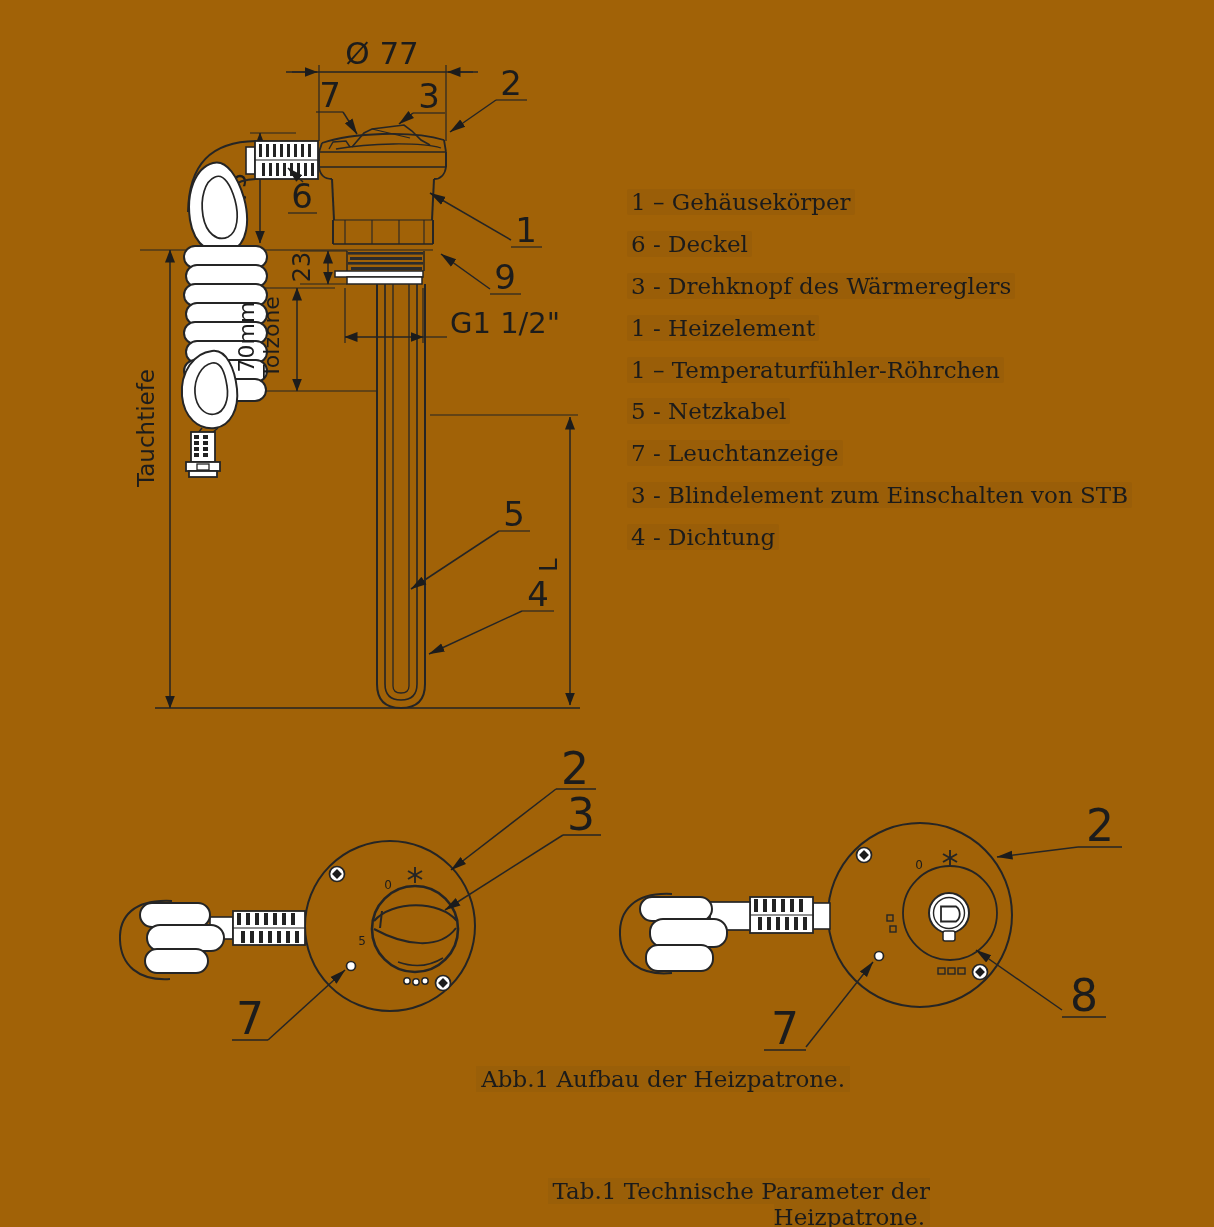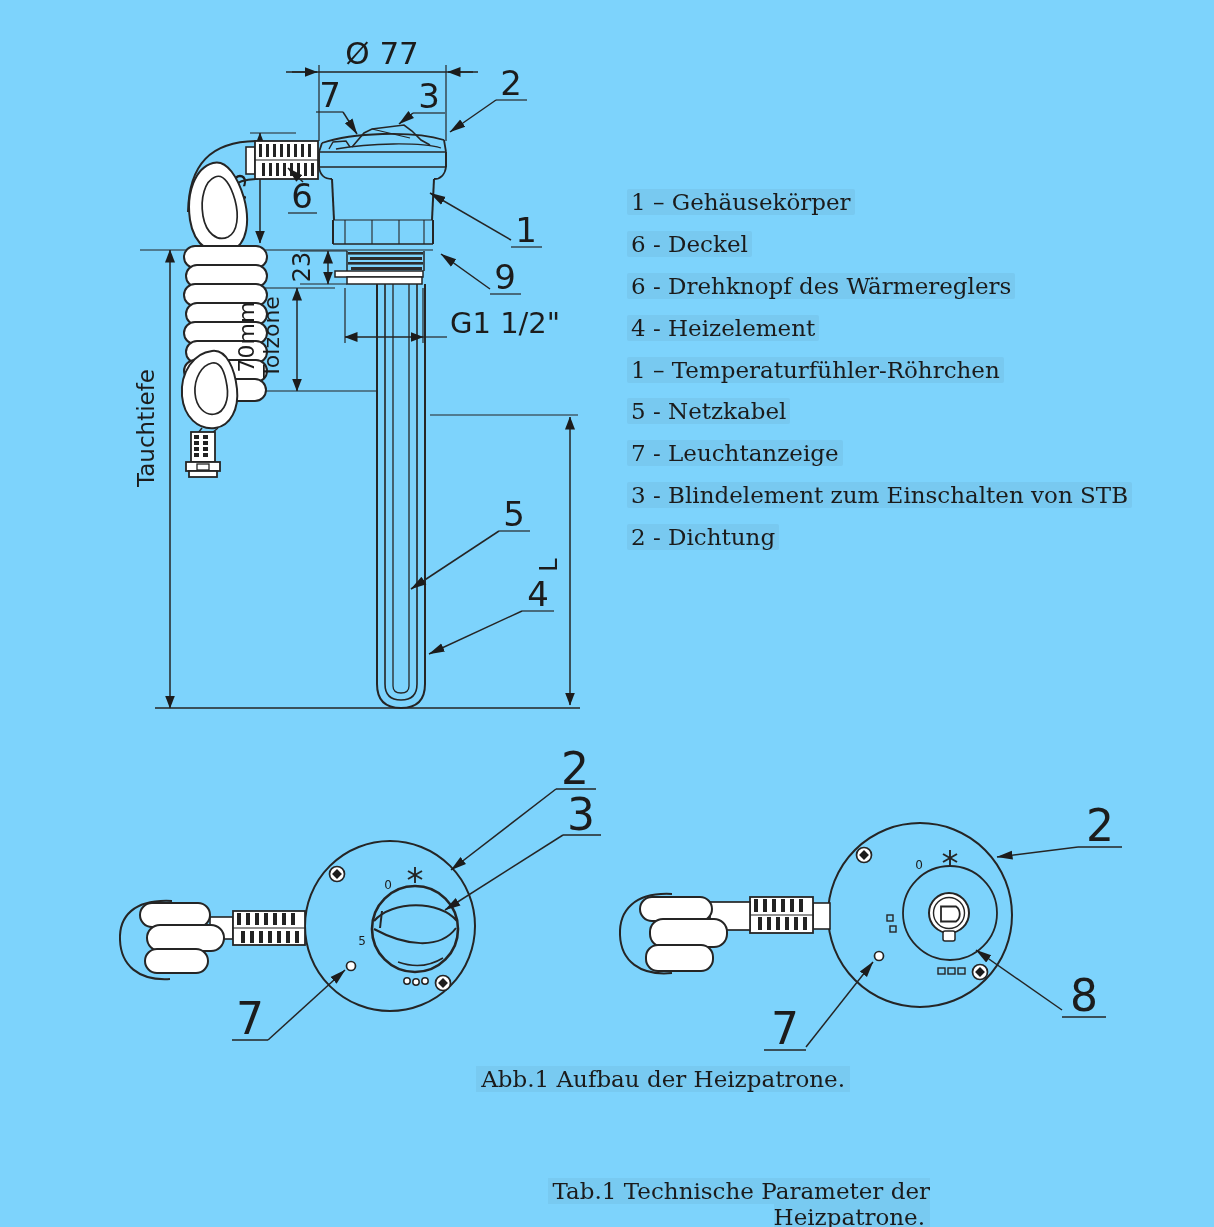--- a/index.html
+++ b/index.html
@@ -1,16 +1,16 @@
 <!DOCTYPE html>
 <html><head>
 <meta charset="utf-8">
 <style>
   html,body{margin:0;padding:0;background:#fff;}
-  .page{position:relative;width:1214px;height:1227px;background:#7dd3fc;overflow:hidden;
+  .page{position:relative;width:1214px;height:1227px;background:#a16207;overflow:hidden;
         font-family:"DejaVu Serif","Liberation Serif",serif;color:#1b1b1b;}
   svg{position:absolute;left:0;top:0;}
   svg text{font-family:"DejaVu Sans","Liberation Sans",sans-serif;fill:#1c1c1c;}
   .legend{position:absolute;left:627px;top:181px;}
   .legend-item{height:41.9px;display:flex;align-items:center;font-size:23px;white-space:nowrap;}
   .legend-item span{background:rgba(40,40,35,0.055);padding:0 4px;border-radius:2px;text-align:right;}
   .caption{position:absolute;text-align:right;font-size:23px;}
   .caption span{background:rgba(40,40,35,0.05);padding:0 5px;}
   .cap-fig{left:390px;top:1066px;width:460px;}
   .cap-tab{left:390px;top:1178px;width:540px;}
@@ -361,38 +361,38 @@
 </svg>
 
   <div class="legend">
     <div class="legend-item">
         <span>1 – Gehäusekörper</span>
       </div>
     <div class="legend-item">
         <span>6 - Deckel</span>
       </div>
     <div class="legend-item">
-        <span>6 - Drehknopf des Wärmereglers</span>
-      </div>
-    <div class="legend-item">
-        <span>4 - Heizelement</span>
+        <span>3 - Drehknopf des Wärmereglers</span>
+      </div>
+    <div class="legend-item">
+        <span>1 - Heizelement</span>
       </div>
     <div class="legend-item">
         <span>1 – Temperaturfühler-Röhrchen</span>
       </div>
     <div class="legend-item">
         <span>5 - Netzkabel</span>
       </div>
     <div class="legend-item">
         <span>7 - Leuchtanzeige</span>
       </div>
     <div class="legend-item">
         <span>3 - Blindelement zum Einschalten von STB</span>
       </div>
     <div class="legend-item">
-        <span>2 - Dichtung</span>
+        <span>4 - Dichtung</span>
       </div>
   </div>
 
   <div class="caption cap-fig"><span>Abb.1 Aufbau der Heizpatrone.</span></div>
   <div class="caption cap-tab"><span>Tab.1 Technische Parameter der Heizpatrone.</span></div>
 
 </div>
 
 </body></html>

